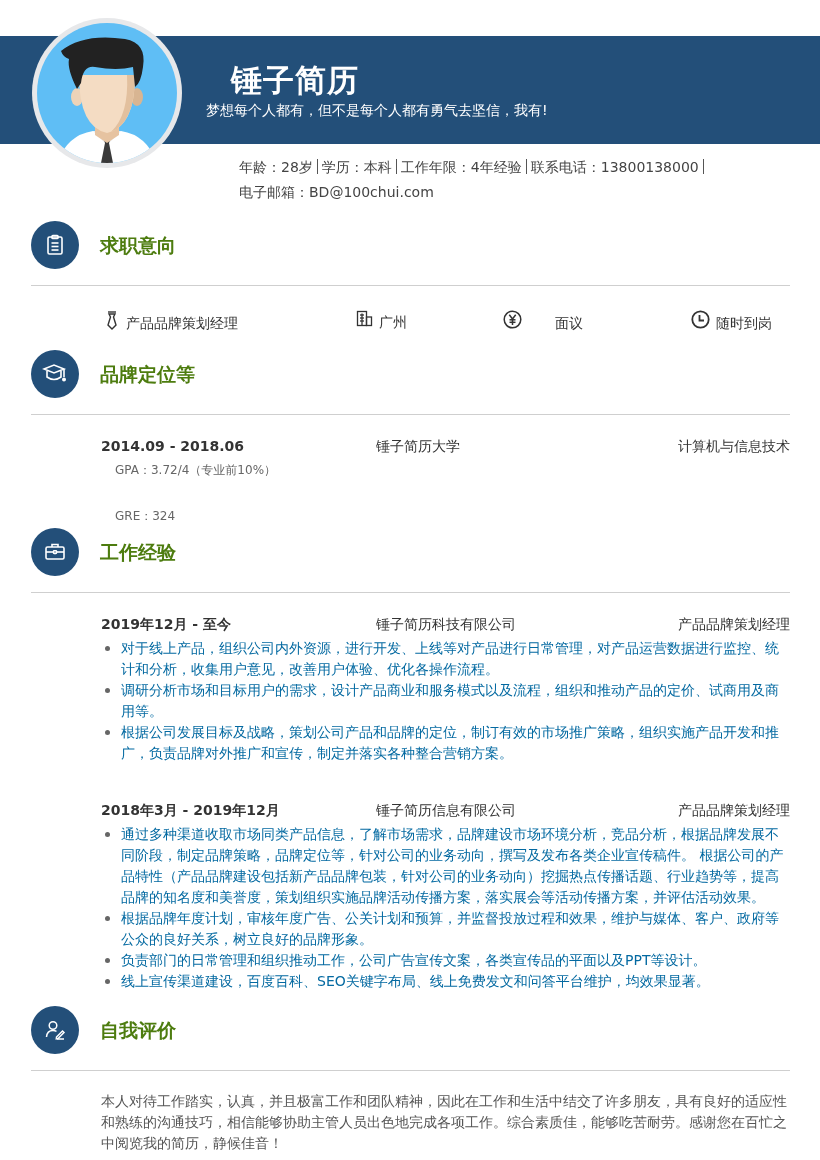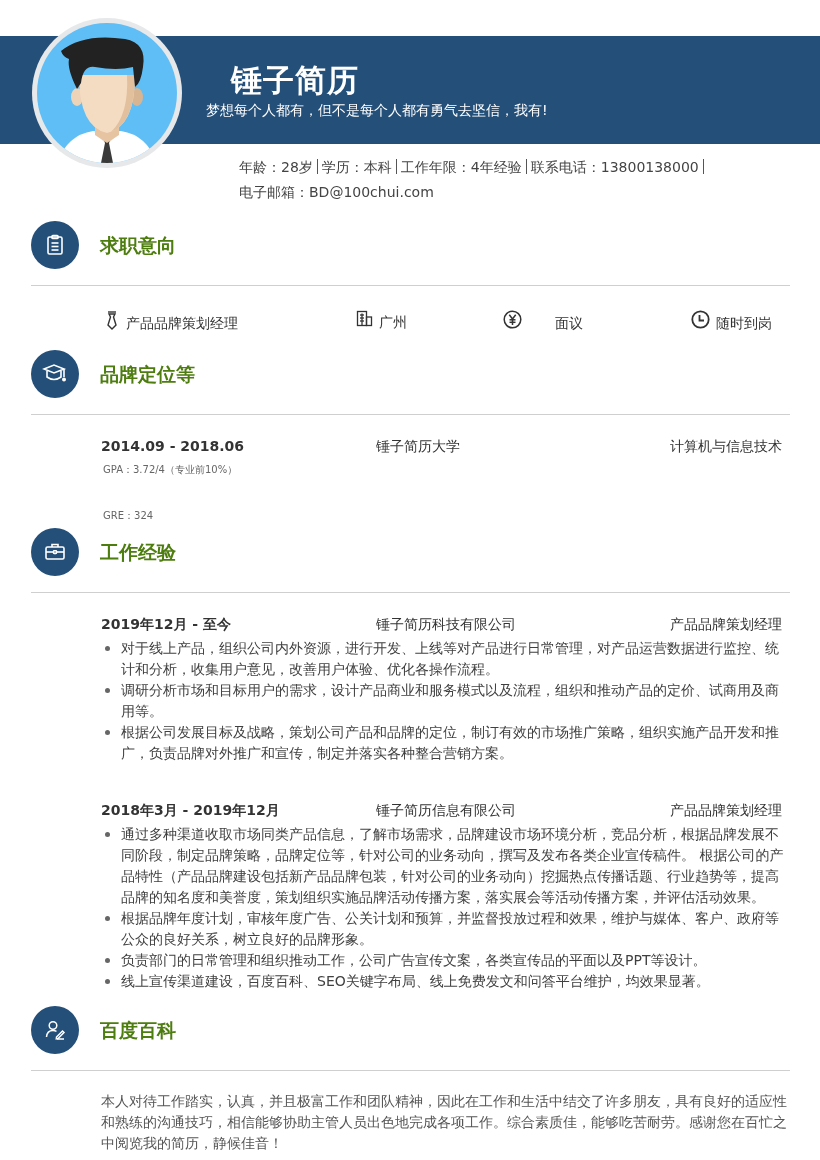--- a/index.html
+++ b/index.html
@@ -24,25 +24,25 @@
                                display: flex; align-items: center; justify-content: center; }
   .section-head .title { position: absolute; left: 69px; top: 10px; font-size: 19px; font-weight: bold; color: #4d7c0f; line-height: 28px; }
   .divider { position: absolute; left: 31px; width: 759px; height: 1px; background: #cfcfcf; }
 
   .intent { position: absolute; top: 310px; left: 0; width: 820px; height: 24px; font-size: 14px; color: #333; }
   .intent .it { position: absolute; top: 0; display: flex; align-items: center; gap: 6px; line-height: 22px; }
 
   .row3 { position: absolute; left: 101px; width: 689px; font-size: 14px; color: #333; height: 22px; line-height: 22px; }
   .row3 .c1 { position: absolute; left: 0; font-weight: bold; }
   .row3 .c2 { position: absolute; left: 275px; }
-  .row3 .c3 { position: absolute; right: 8px; }
-
-  .sub { position: absolute; left: 103px; font-size: 10px; color: #666; line-height: 22px; text-align: center; }
-
-  .bullets { position: absolute; left: 101px; width: 690px; font-size: 14px; color: #404040; line-height: 21px; list-style: none; }
+  .row3 .c3 { position: absolute; right: 0; }
+
+  .sub { position: absolute; left: 115px; font-size: 12px; color: #666; line-height: 22px; text-align: center; }
+
+  .bullets { position: absolute; left: 101px; width: 690px; font-size: 14px; color: #0369a1; line-height: 21px; list-style: none; }
   .bullets li { position: relative; padding-left: 20px; }
   .bullets li::before { content: ""; position: absolute; left: 4px; top: 8px; width: 5px; height: 5px; border-radius: 50%; background: #666; }
 
   .para { position: absolute; left: 101px; top: 1091px; width: 690px; font-size: 14px; color: #555; line-height: 21px; }
 </style>
 </head>
 <body>
 
 <div class="banner"></div>
 
@@ -195,17 +195,17 @@
 
 <div class="section-head" style="top:1006px;">
   <div class="icon-circle">
     <svg width="24" height="24" viewBox="0 0 24 24" fill="none" stroke="#fff" stroke-width="1.5">
       <circle cx="10" cy="7.5" r="3.8"></circle>
       <path d="M3.5 19 Q4 12.5 10 12.5 Q12 12.5 13.5 13.3"></path>
       <path d="M13.5 19 L19.5 13 L21 14.5 L15 20.5 L13.3 20.8 Z"></path>
       <line x1="14" y1="21" x2="21" y2="21"></line>
     </svg>
   </div>
-  <div class="title">百度百科</div>
+  <div class="title">自我评价</div>
 </div>
 <div class="divider" style="top:1070px;"></div>
 
 <div class="para">本人对待工作踏实，认真，并且极富工作和团队精神，因此在工作和生活中结交了许多朋友，具有良好的适应性和熟练的沟通技巧，相信能够协助主管人员出色地完成各项工作。综合素质佳，能够吃苦耐劳。感谢您在百忙之中阅览我的简历，静候佳音！</div>
 
 </body></html>

